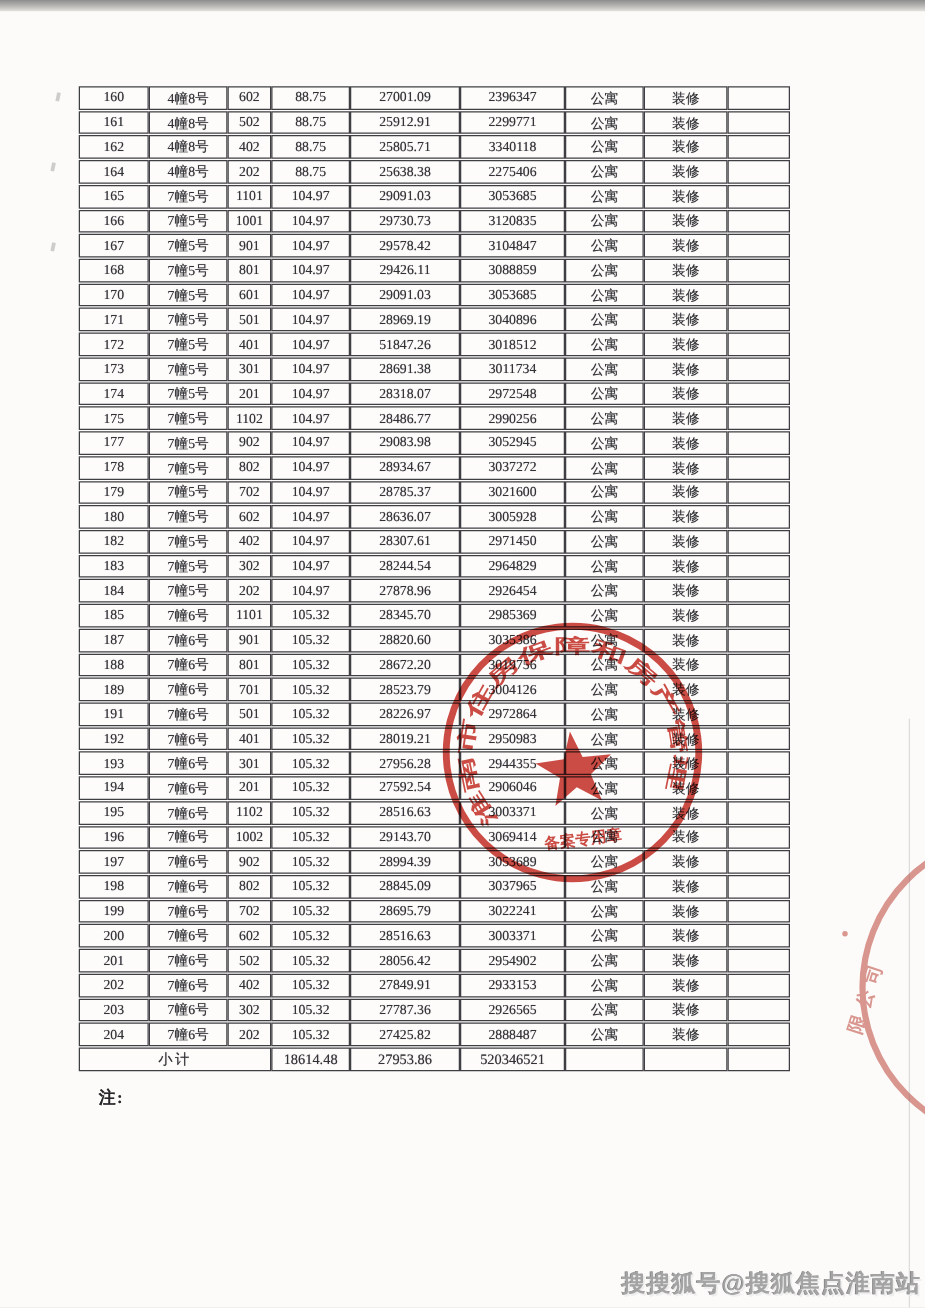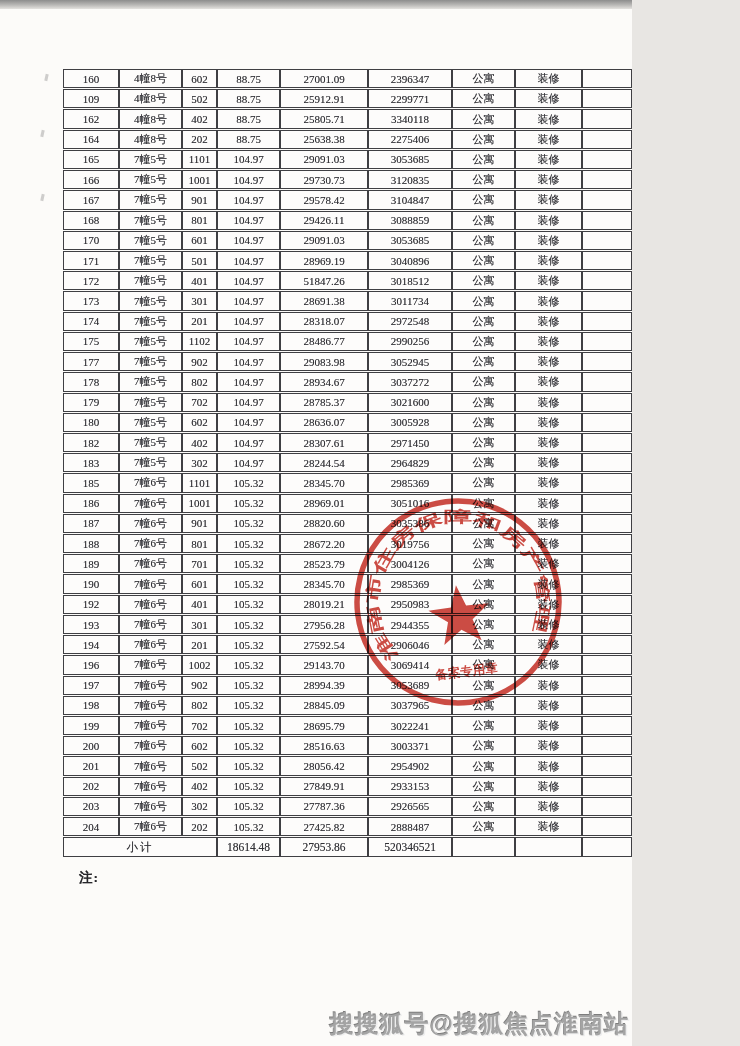--- a/index.html
+++ b/index.html
@@ -1,16 +1,16 @@
 <!DOCTYPE html>
 <html><head>
 <meta charset="utf-8">
 <style>
   html,body{margin:0;padding:0;background:#e8e6e3;}
-  .page{position:relative;width:632px;height:1046px;background:#fcfbf9;overflow:hidden;
+  .page{position:relative;width:740px;height:1046px;background:#fcfbf9;overflow:hidden;
         font-family:"Liberation Serif","DejaVu Serif",serif;}
   .scan-top-edge{position:absolute;top:0;left:0;width:740px;height:9px;
         background:linear-gradient(180deg,#8d8d8d 0%,#b9b8b6 55%,#e4e2df 100%);}
   .paper-edge-shadow{position:absolute;left:727px;top:575px;width:1px;height:471px;
         background:rgba(110,110,110,.22);}
   .speck{position:absolute;width:3px;height:7px;background:rgba(120,120,120,.35);transform:rotate(12deg);}
   
   table.price-table{position:absolute;left:63px;top:68px;width:569px;height:790px;
         border-collapse:separate;border-spacing:0 1px;table-layout:fixed;}
   table.price-table td{border:1.4px solid #3f3f43;text-align:center;vertical-align:middle;
@@ -20,21 +20,21 @@
   tr.summary td{font-size:11.5px;}
   
   .note{position:absolute;left:79px;top:869px;font-size:13.5px;font-weight:600;
         color:#26262a;letter-spacing:1px;text-shadow:0 0 .5px rgba(0,0,0,.4);}
   
   svg.stamp-layer{position:absolute;left:0;top:0;width:740px;height:1046px;
         mix-blend-mode:multiply;pointer-events:none;filter:blur(.35px);}
   
   .watermark{position:absolute;right:3px;bottom:6px;
         font-family:"Liberation Sans","DejaVu Sans",sans-serif;
-        font-weight:bold;font-size:24px;letter-spacing:1px;color:#a4a4a4;
+        font-weight:bold;font-size:19px;letter-spacing:1px;color:#a4a4a4;
         text-shadow:1.4px 1.4px 0 #eeeeee,-.6px -.6px 0 #7d7d7d;}
 </style>
 </head>
 <body>
 
 <div class="page">
 
   <div class="scan-top-edge"></div>
 
   <div class="speck" style="left:45px;top:74px;"></div>
@@ -59,21 +59,21 @@
           <td>4幢8号</td>
           <td>602</td>
           <td>88.75</td>
           <td>27001.09</td>
           <td>2396347</td>
           <td>公寓</td>
           <td>装修</td>
           <td></td>
         </tr>
         <tr>
-          <td>109</td>
+          <td>161</td>
           <td>4幢8号</td>
           <td>502</td>
           <td>88.75</td>
           <td>25912.91</td>
           <td>2299771</td>
           <td>公寓</td>
           <td>装修</td>
           <td></td>
         </tr>
         <tr>
@@ -268,42 +268,42 @@
           <td>7幢5号</td>
           <td>302</td>
           <td>104.97</td>
           <td>28244.54</td>
           <td>2964829</td>
           <td>公寓</td>
           <td>装修</td>
           <td></td>
         </tr>
         <tr>
+          <td>184</td>
+          <td>7幢5号</td>
+          <td>202</td>
+          <td>104.97</td>
+          <td>27878.96</td>
+          <td>2926454</td>
+          <td>公寓</td>
+          <td>装修</td>
+          <td></td>
+        </tr>
+        <tr>
           <td>185</td>
           <td>7幢6号</td>
           <td>1101</td>
           <td>105.32</td>
           <td>28345.70</td>
           <td>2985369</td>
           <td>公寓</td>
           <td>装修</td>
           <td></td>
         </tr>
         <tr>
-          <td>186</td>
-          <td>7幢6号</td>
-          <td>1001</td>
-          <td>105.32</td>
-          <td>28969.01</td>
-          <td>3051016</td>
-          <td>公寓</td>
-          <td>装修</td>
-          <td></td>
-        </tr>
-        <tr>
           <td>187</td>
           <td>7幢6号</td>
           <td>901</td>
           <td>105.32</td>
           <td>28820.60</td>
           <td>3035386</td>
           <td>公寓</td>
           <td>装修</td>
           <td></td>
         </tr>
@@ -323,26 +323,26 @@
           <td>7幢6号</td>
           <td>701</td>
           <td>105.32</td>
           <td>28523.79</td>
           <td>3004126</td>
           <td>公寓</td>
           <td>装修</td>
           <td></td>
         </tr>
         <tr>
-          <td>190</td>
-          <td>7幢6号</td>
-          <td>601</td>
-          <td>105.32</td>
-          <td>28345.70</td>
-          <td>2985369</td>
+          <td>191</td>
+          <td>7幢6号</td>
+          <td>501</td>
+          <td>105.32</td>
+          <td>28226.97</td>
+          <td>2972864</td>
           <td>公寓</td>
           <td>装修</td>
           <td></td>
         </tr>
         <tr>
           <td>192</td>
           <td>7幢6号</td>
           <td>401</td>
           <td>105.32</td>
           <td>28019.21</td>
@@ -362,20 +362,31 @@
           <td>装修</td>
           <td></td>
         </tr>
         <tr>
           <td>194</td>
           <td>7幢6号</td>
           <td>201</td>
           <td>105.32</td>
           <td>27592.54</td>
           <td>2906046</td>
+          <td>公寓</td>
+          <td>装修</td>
+          <td></td>
+        </tr>
+        <tr>
+          <td>195</td>
+          <td>7幢6号</td>
+          <td>1102</td>
+          <td>105.32</td>
+          <td>28516.63</td>
+          <td>3003371</td>
           <td>公寓</td>
           <td>装修</td>
           <td></td>
         </tr>
         <tr>
           <td>196</td>
           <td>7幢6号</td>
           <td>1002</td>
           <td>105.32</td>
           <td>29143.70</td>

